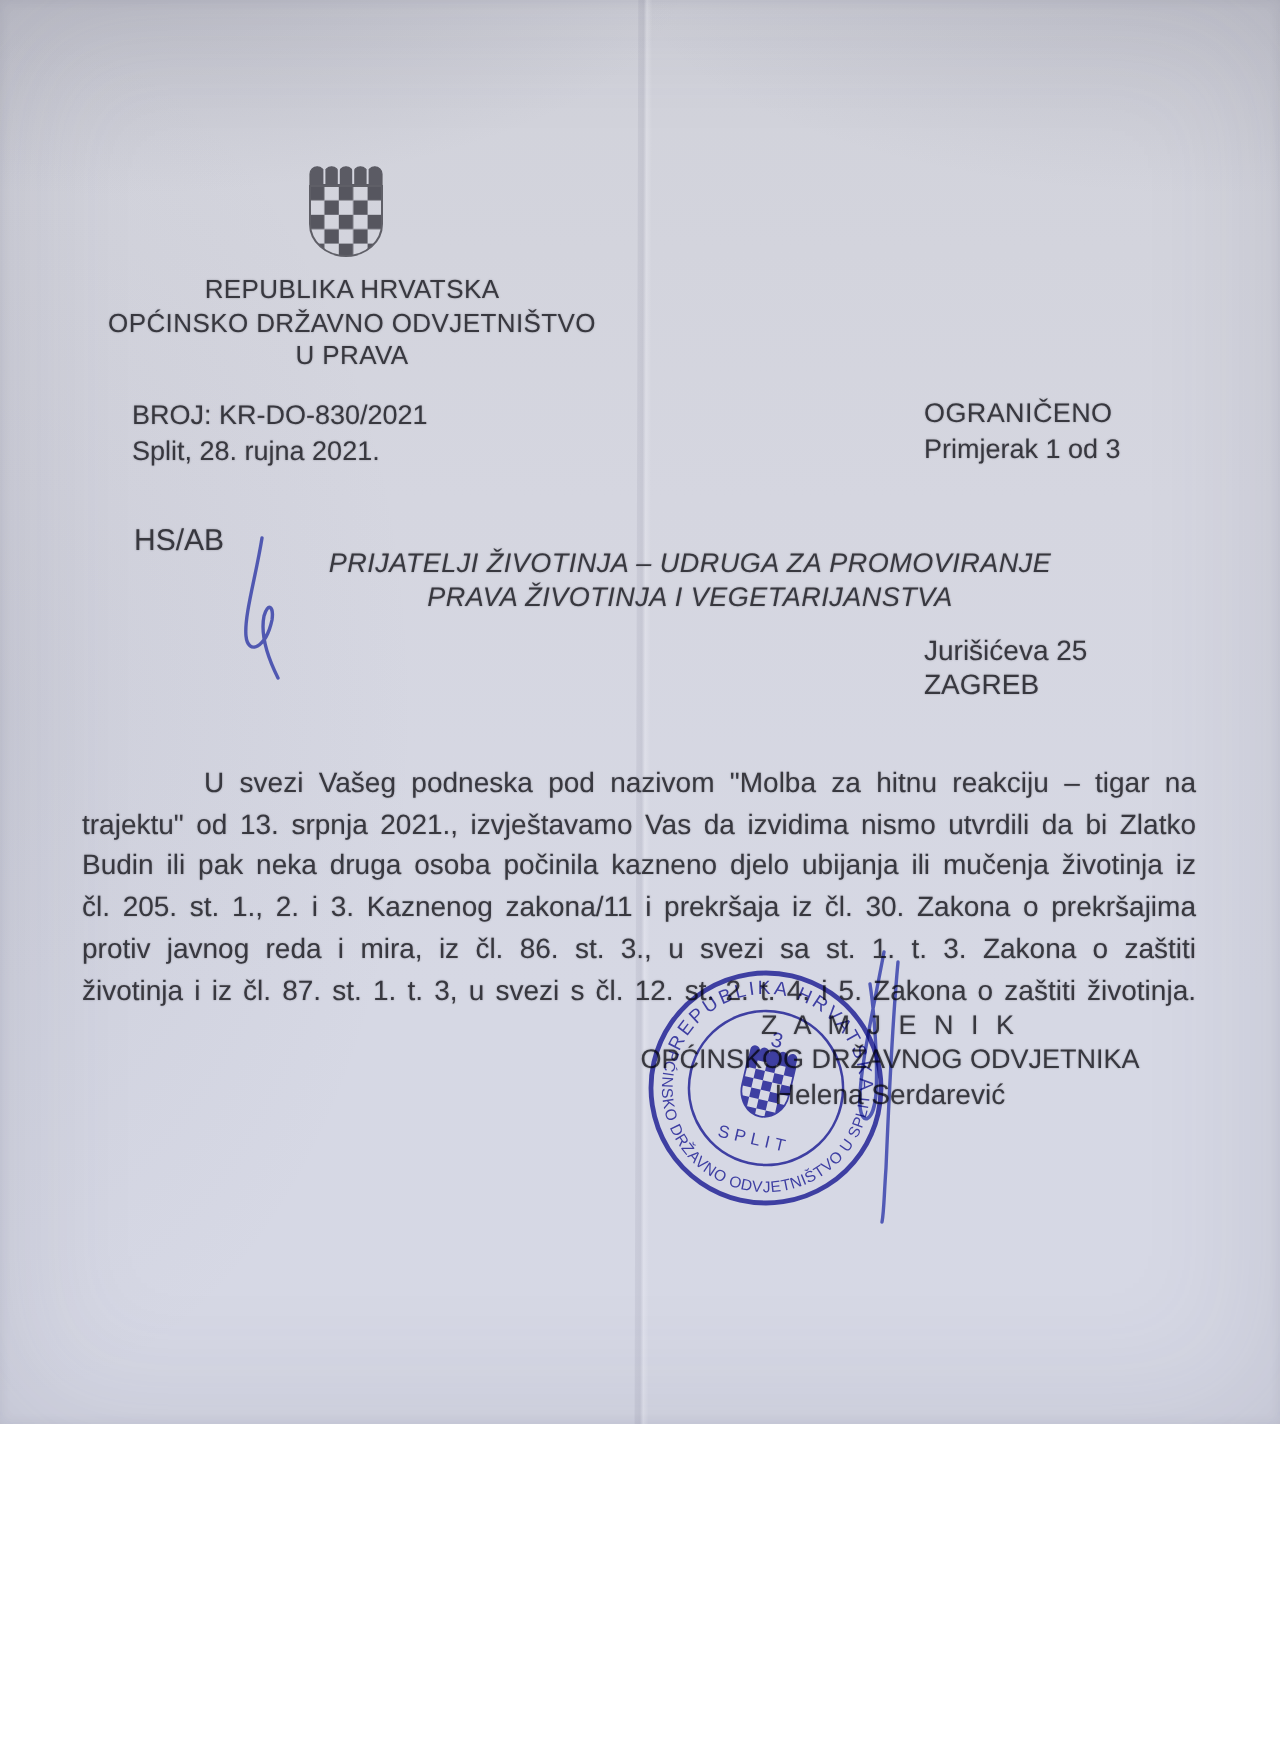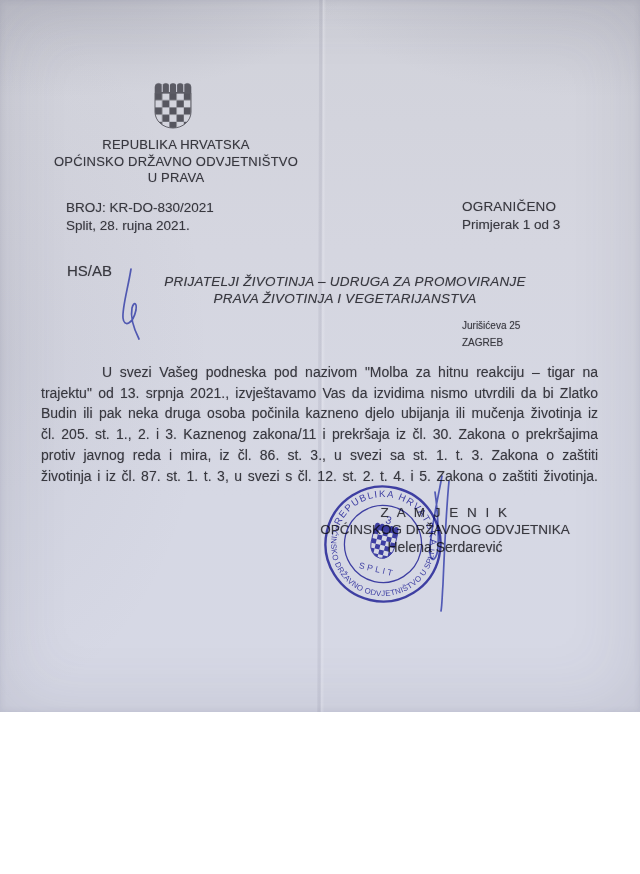--- a/index.html
+++ b/index.html
@@ -20,22 +20,22 @@
   }
   .doc-content{position:absolute;inset:0;color:#38383f;filter:blur(0.24px);}
   .doc-content .txt{text-shadow:0 0 1px rgba(56,56,66,0.38);}
   .letterhead-arms{position:absolute;left:146px;top:79px;width:54px;height:58px;opacity:0.88;}
   .org{position:absolute;left:0;top:137px;width:352px;text-align:center;font-size:13px;line-height:16.6px;letter-spacing:0.2px;}
   .ref{position:absolute;left:66px;top:199px;font-size:13.5px;line-height:18px;}
   .classif{position:absolute;left:462px;top:198px;font-size:13.5px;line-height:18px;}
   .classif .lvl{font-weight:normal;letter-spacing:0.2px;}
   .initials{position:absolute;left:67px;top:262px;font-size:15px;}
   .recipient{position:absolute;left:135px;top:274px;width:420px;text-align:center;font-size:13.5px;line-height:16.5px;letter-spacing:0.25px;font-style:italic;}
-  .addr{position:absolute;left:462px;top:317px;font-size:10px;line-height:17px;}
-  .body-par{position:absolute;left:41px;top:362px;width:557px;font-size:14px;line-height:20.7px;}
+  .addr{position:absolute;left:462px;top:317px;font-size:14px;line-height:17px;}
+  .body-par{position:absolute;left:41px;top:381px;width:557px;font-size:14px;line-height:20.7px;}
   .body-par .bl{text-align:justify;text-align-last:justify;white-space:normal;}
   .body-par .bl.indent{padding-left:61px;width:496px;}
   .sigblock{position:absolute;left:304px;top:504px;width:282px;text-align:center;font-size:13.5px;line-height:17.3px;}
   .sigblock .t1{letter-spacing:2.5px;}
   .sigblock .nm{font-size:14px;}
   .stamp{position:absolute;left:320px;top:481px;width:126px;height:126px;mix-blend-mode:multiply;opacity:0.93;filter:blur(0.28px);}
   .pen-layer{position:absolute;inset:0;width:640px;height:874px;mix-blend-mode:multiply;opacity:0.95;filter:blur(0.2px);}
 </style>
 </head>
 <body>

